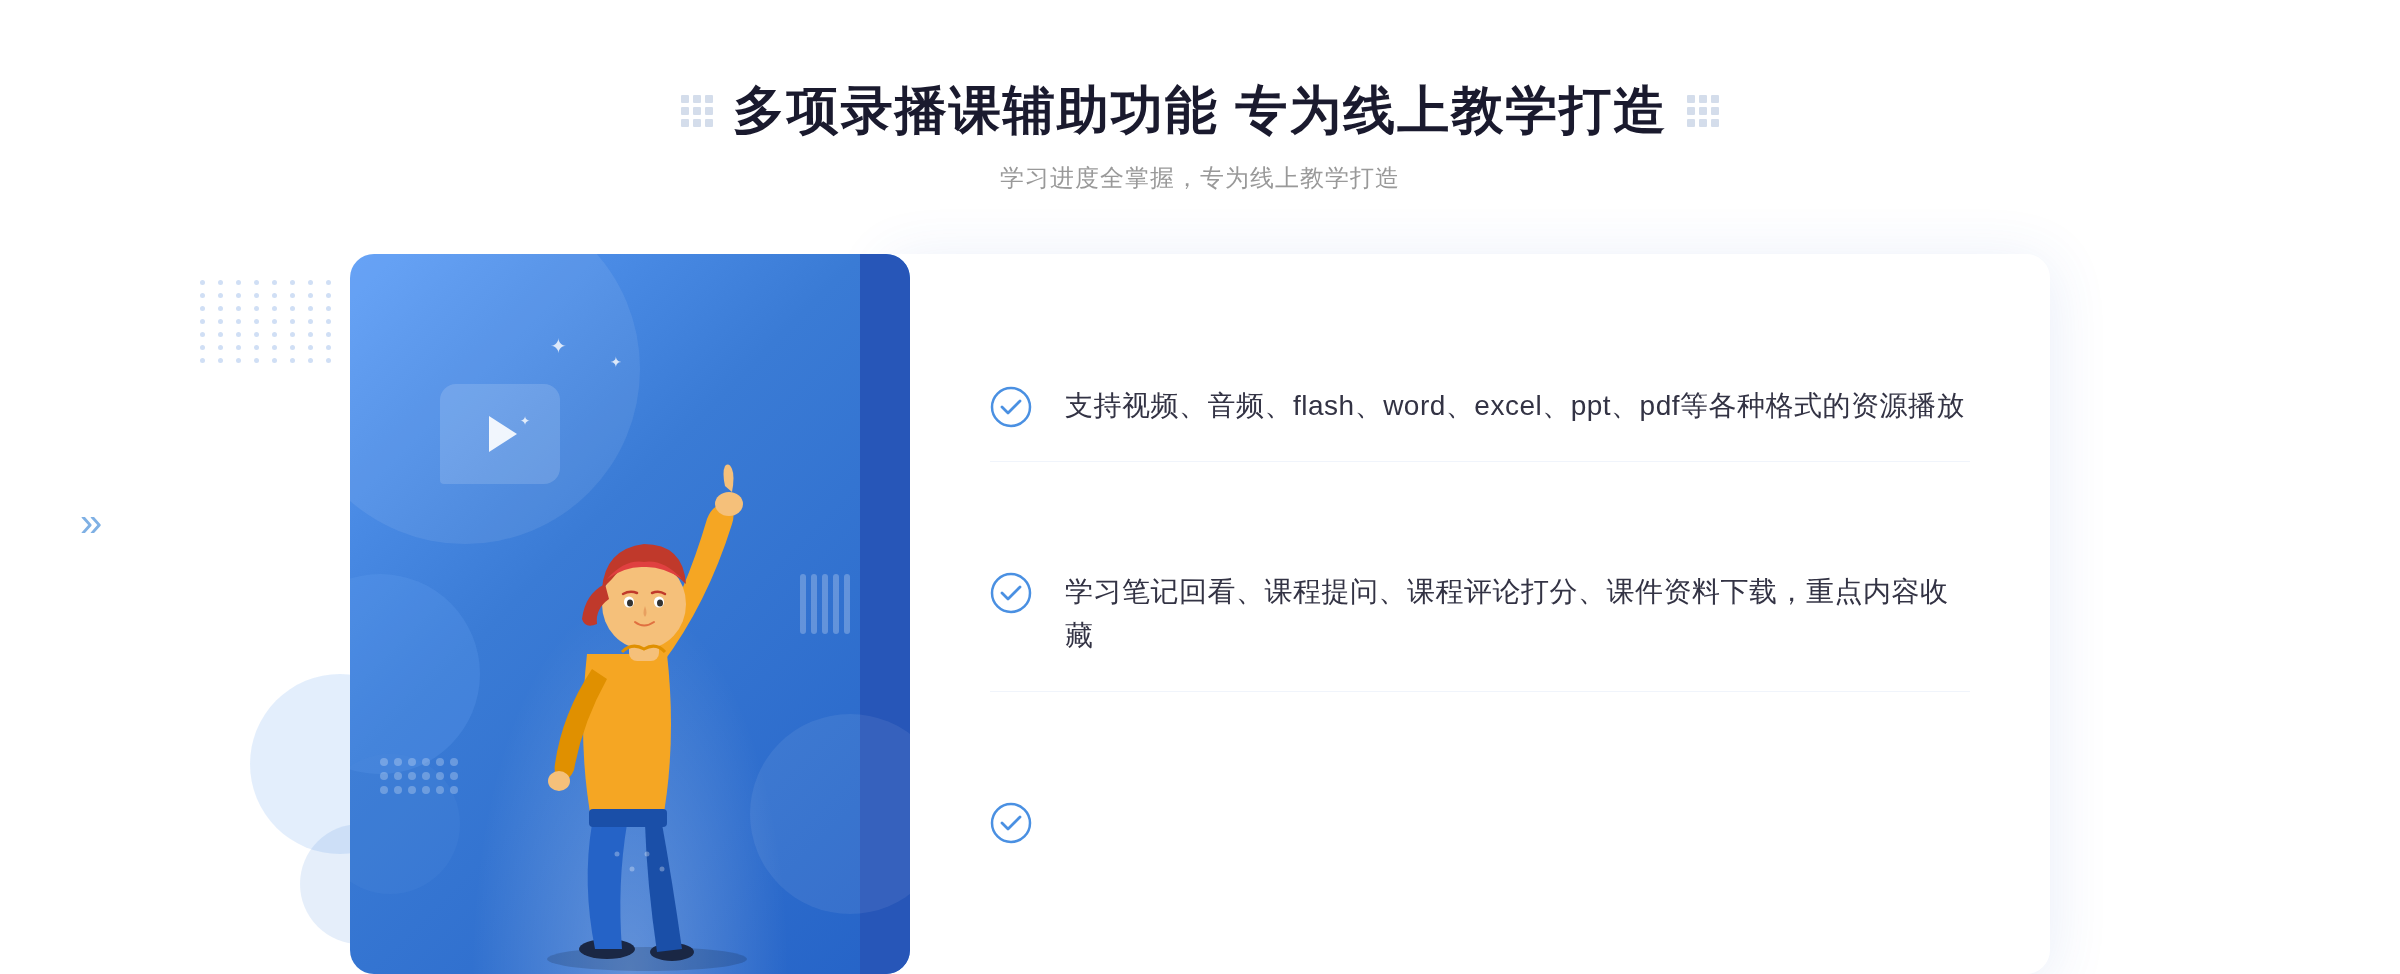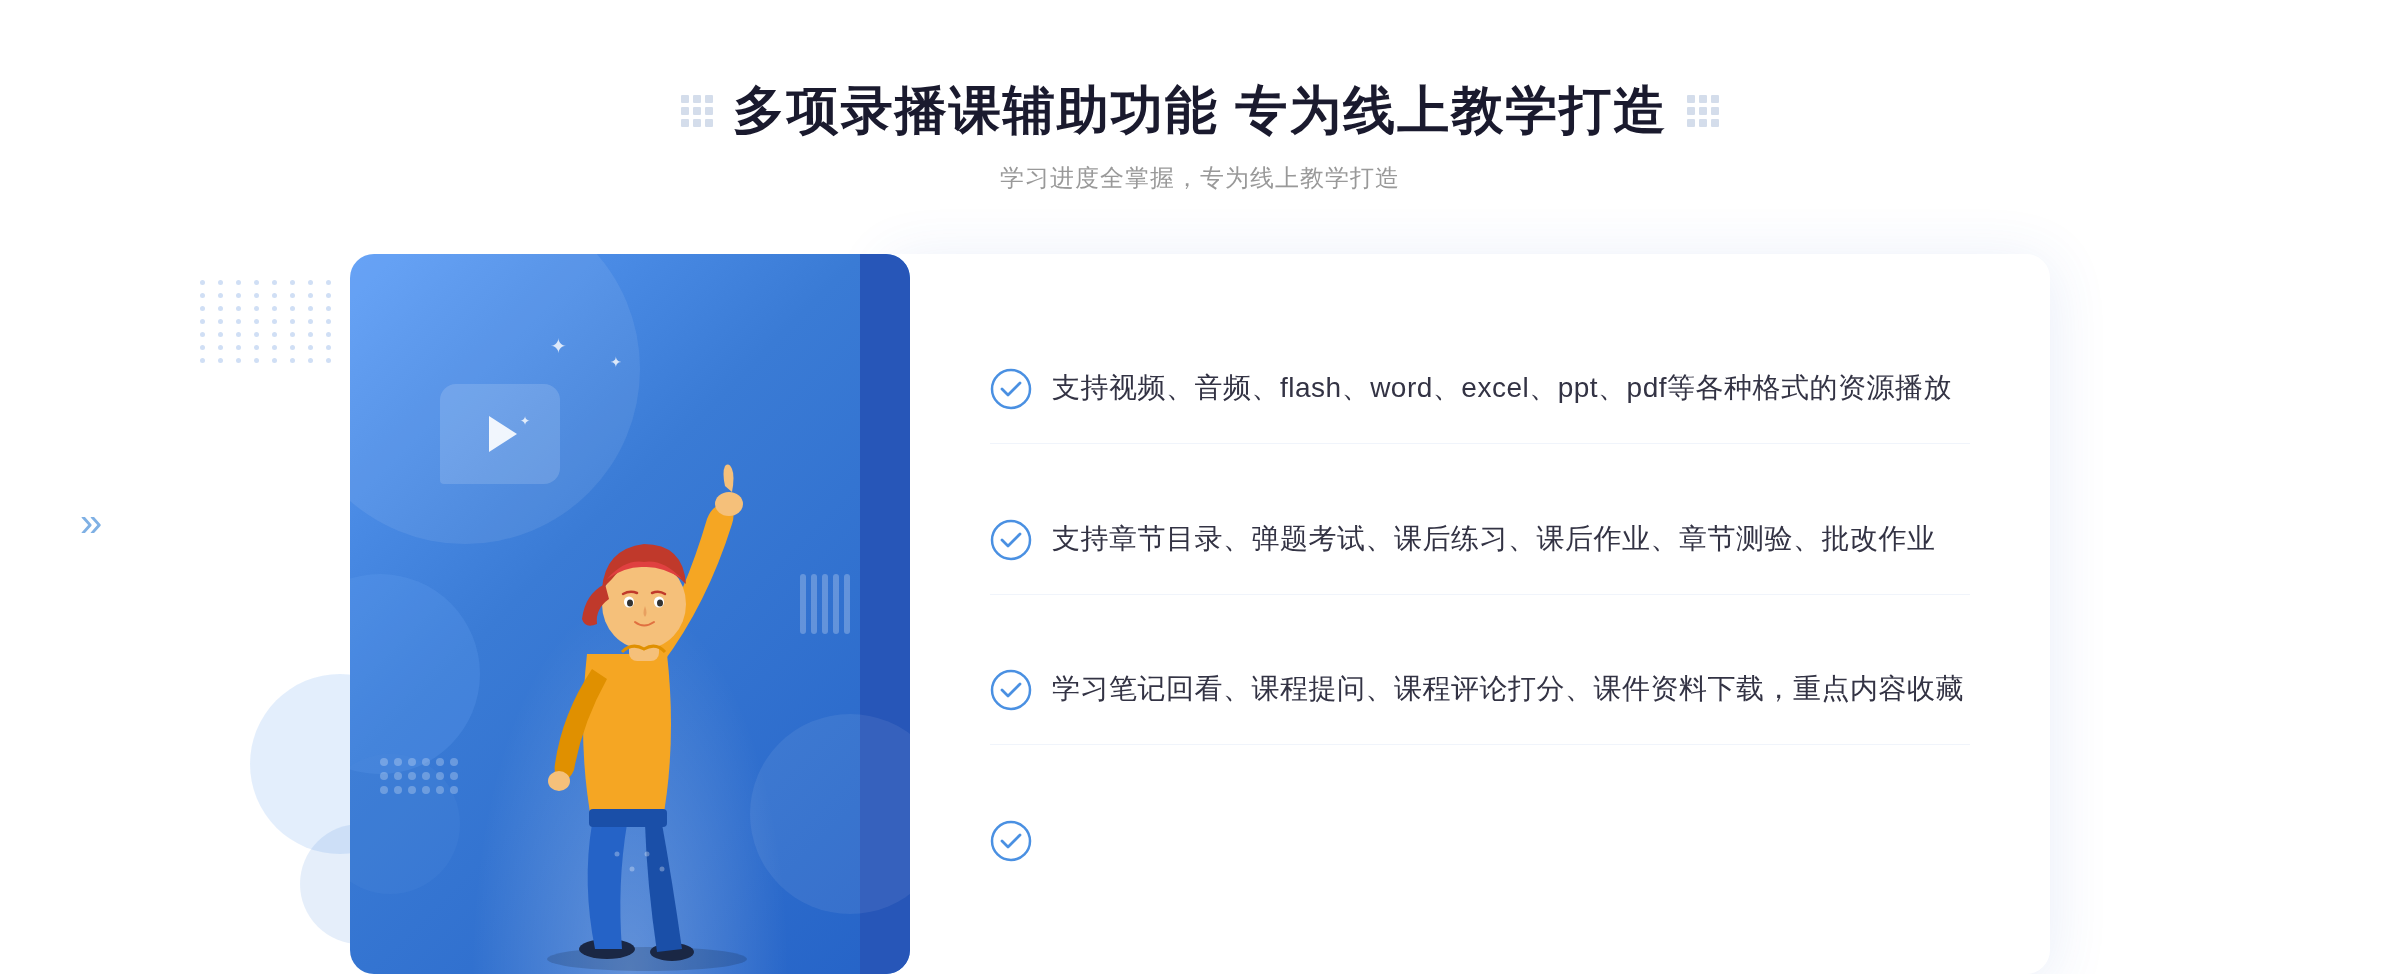--- a/index.html
+++ b/index.html
@@ -238,21 +238,21 @@
       margin-left: -20px;
       display: flex;
       flex-direction: column;
       justify-content: space-around;
       min-height: 700px;
     }
 
     .feature-item {
       display: flex;
       align-items: flex-start;
-      gap: 20px;
+      gap: 33px;
       padding: 32px 0;
       border-bottom: 1px solid #f0f4fb;
     }
 
     .feature-item:last-child {
       border-bottom: none;
     }
 
     .check-icon {
       width: 42px;
@@ -513,29 +513,20 @@
       <div class="feature-item">
         <div class="check-icon">
           <svg viewBox="0 0 42 42" fill="none" xmlns="http://www.w3.org/2000/svg">
             <circle cx="21" cy="21" r="19" stroke="#4a90e2" stroke-width="2.5"></circle>
             <path d="M 12 21 L 18 27 L 30 15" stroke="#4a90e2" stroke-width="2.8" stroke-linecap="round" stroke-linejoin="round"></path>
           </svg>
         </div>
         <span class="feature-text">支持视频、音频、flash、word、excel、ppt、pdf等各种格式的资源播放</span>
       </div>
 
-      <div class="feature-item">
-        <div class="check-icon">
-          <svg viewBox="0 0 42 42" fill="none" xmlns="http://www.w3.org/2000/svg">
-            <circle cx="21" cy="21" r="19" stroke="#4a90e2" stroke-width="2.5"></circle>
-            <path d="M 12 21 L 18 27 L 30 15" stroke="#4a90e2" stroke-width="2.8" stroke-linecap="round" stroke-linejoin="round"></path>
-          </svg>
-        </div>
-        <span class="feature-text">支持章节目录、弹题考试、课后练习、课后作业、章节测验、批改作业</span>
-      </div>
 
       <div class="feature-item">
         <div class="check-icon">
           <svg viewBox="0 0 42 42" fill="none" xmlns="http://www.w3.org/2000/svg">
             <circle cx="21" cy="21" r="19" stroke="#4a90e2" stroke-width="2.5"></circle>
             <path d="M 12 21 L 18 27 L 30 15" stroke="#4a90e2" stroke-width="2.8" stroke-linecap="round" stroke-linejoin="round"></path>
           </svg>
         </div>
         <span class="feature-text">学习笔记回看、课程提问、课程评论打分、课件资料下载，重点内容收藏</span>
       </div>

